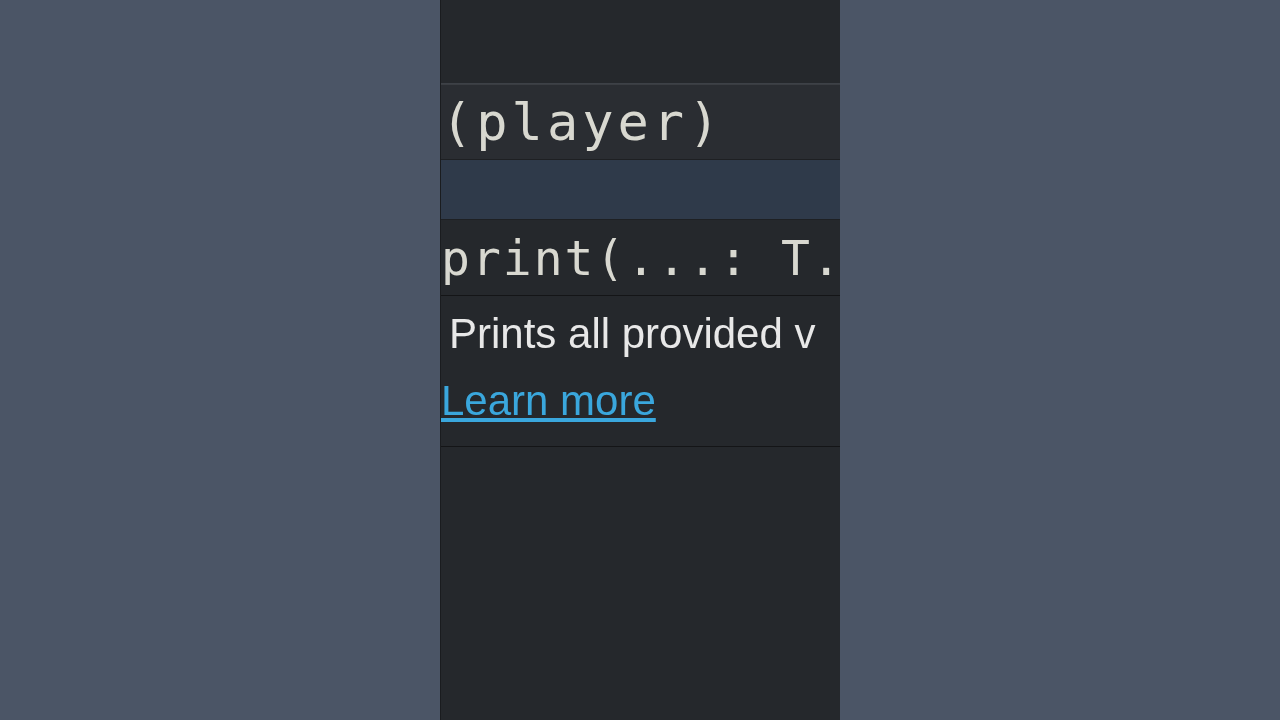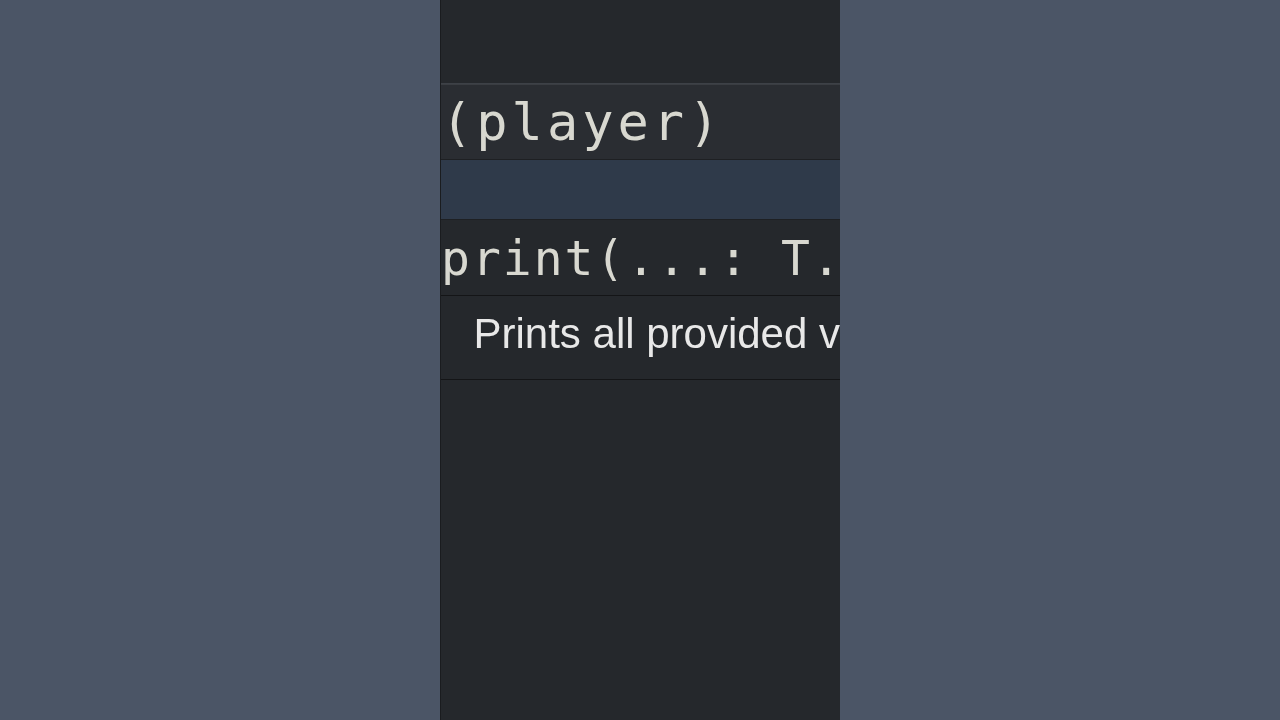--- a/index.html
+++ b/index.html
@@ -1,15 +1,15 @@
 <!DOCTYPE html>
 <html><head>
   <meta charset="utf-8">
   <style>
-    * { margin: 0; padding: 0; box-sizing: border-box; text-align: right; }
+    * { margin: 0; padding: 0; box-sizing: border-box; }
     html, body { width: 1280px; height: 720px; overflow: hidden; }
     
     body {
       display: flex;
       background: #000;
     }
     
     .sidebar-left, .sidebar-right {
       width: 440px;
       height: 720px;
@@ -115,18 +115,19 @@
   </div>
 
   <div class="cursor-line"></div>
 
   <div class="tooltip-signature">
     <span>print(...: T..</span>
   </div>
 
   <div class="tooltip-desc">
     <div class="desc-text">Prints all provided v</div>
+    <span class="learn-more">Learn more</span>
   </div>
 
   <div class="bottom-space"></div>
 </div>
 
 <div class="sidebar-right"></div>
 
 </body></html>

